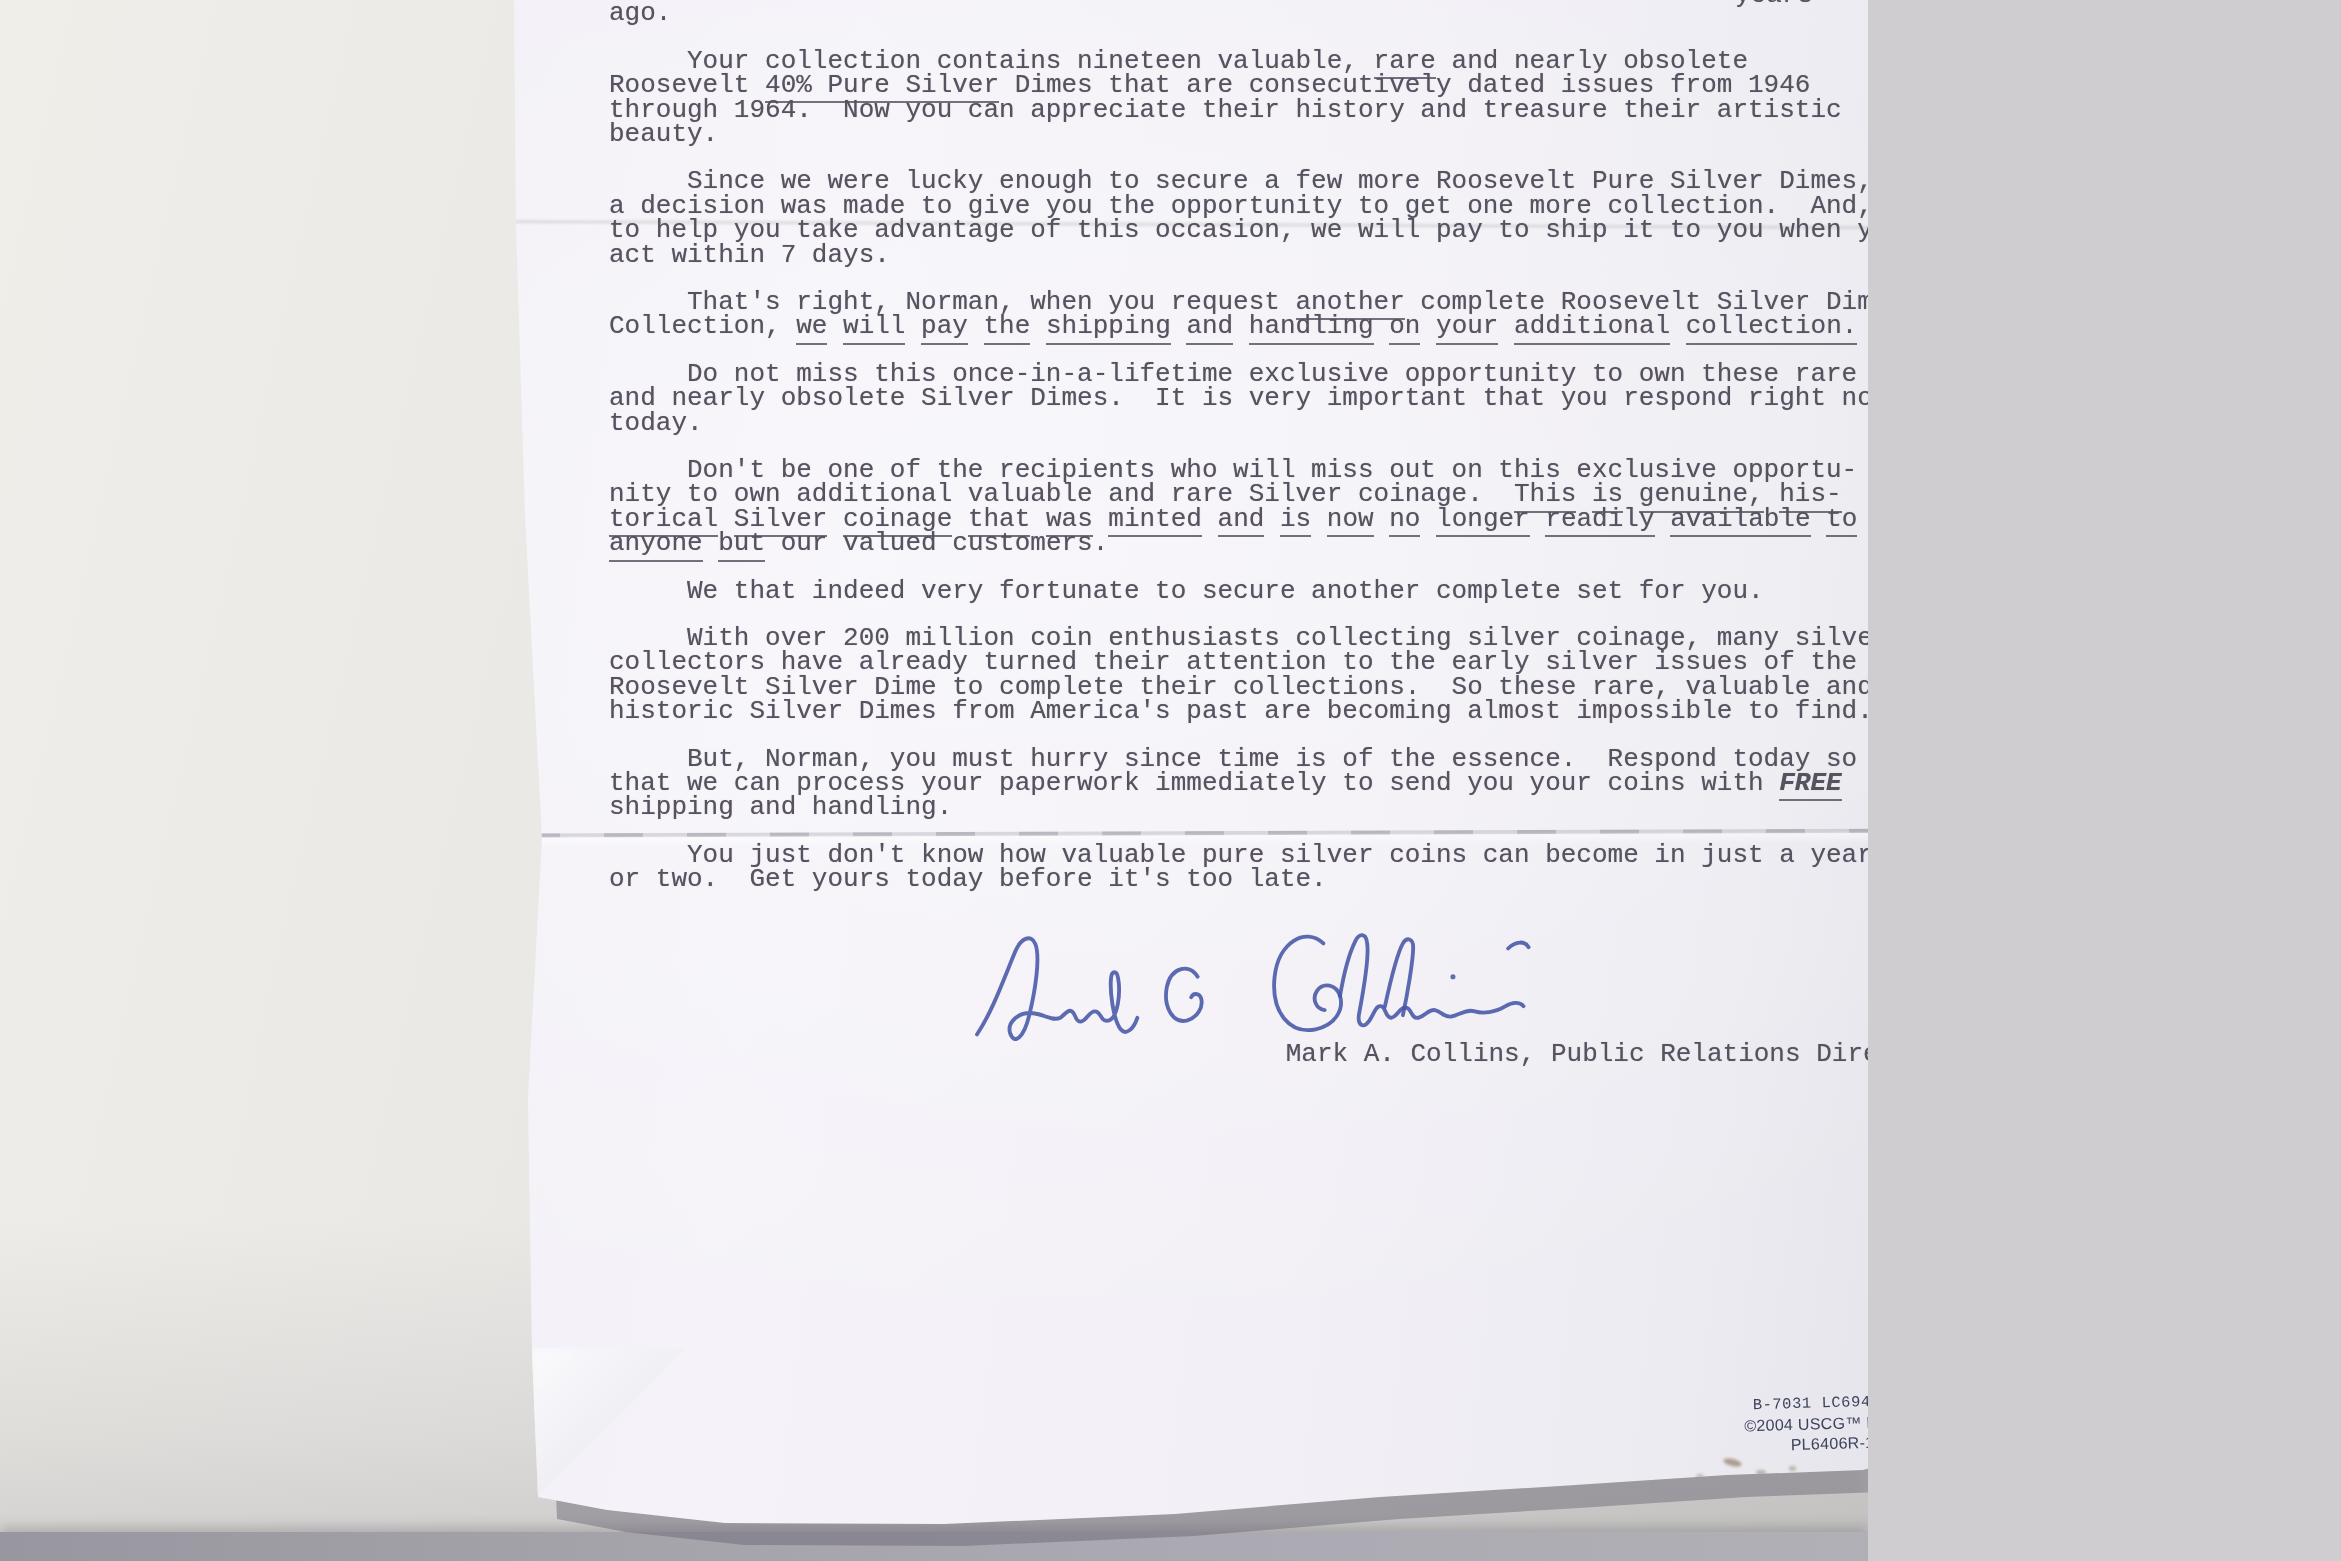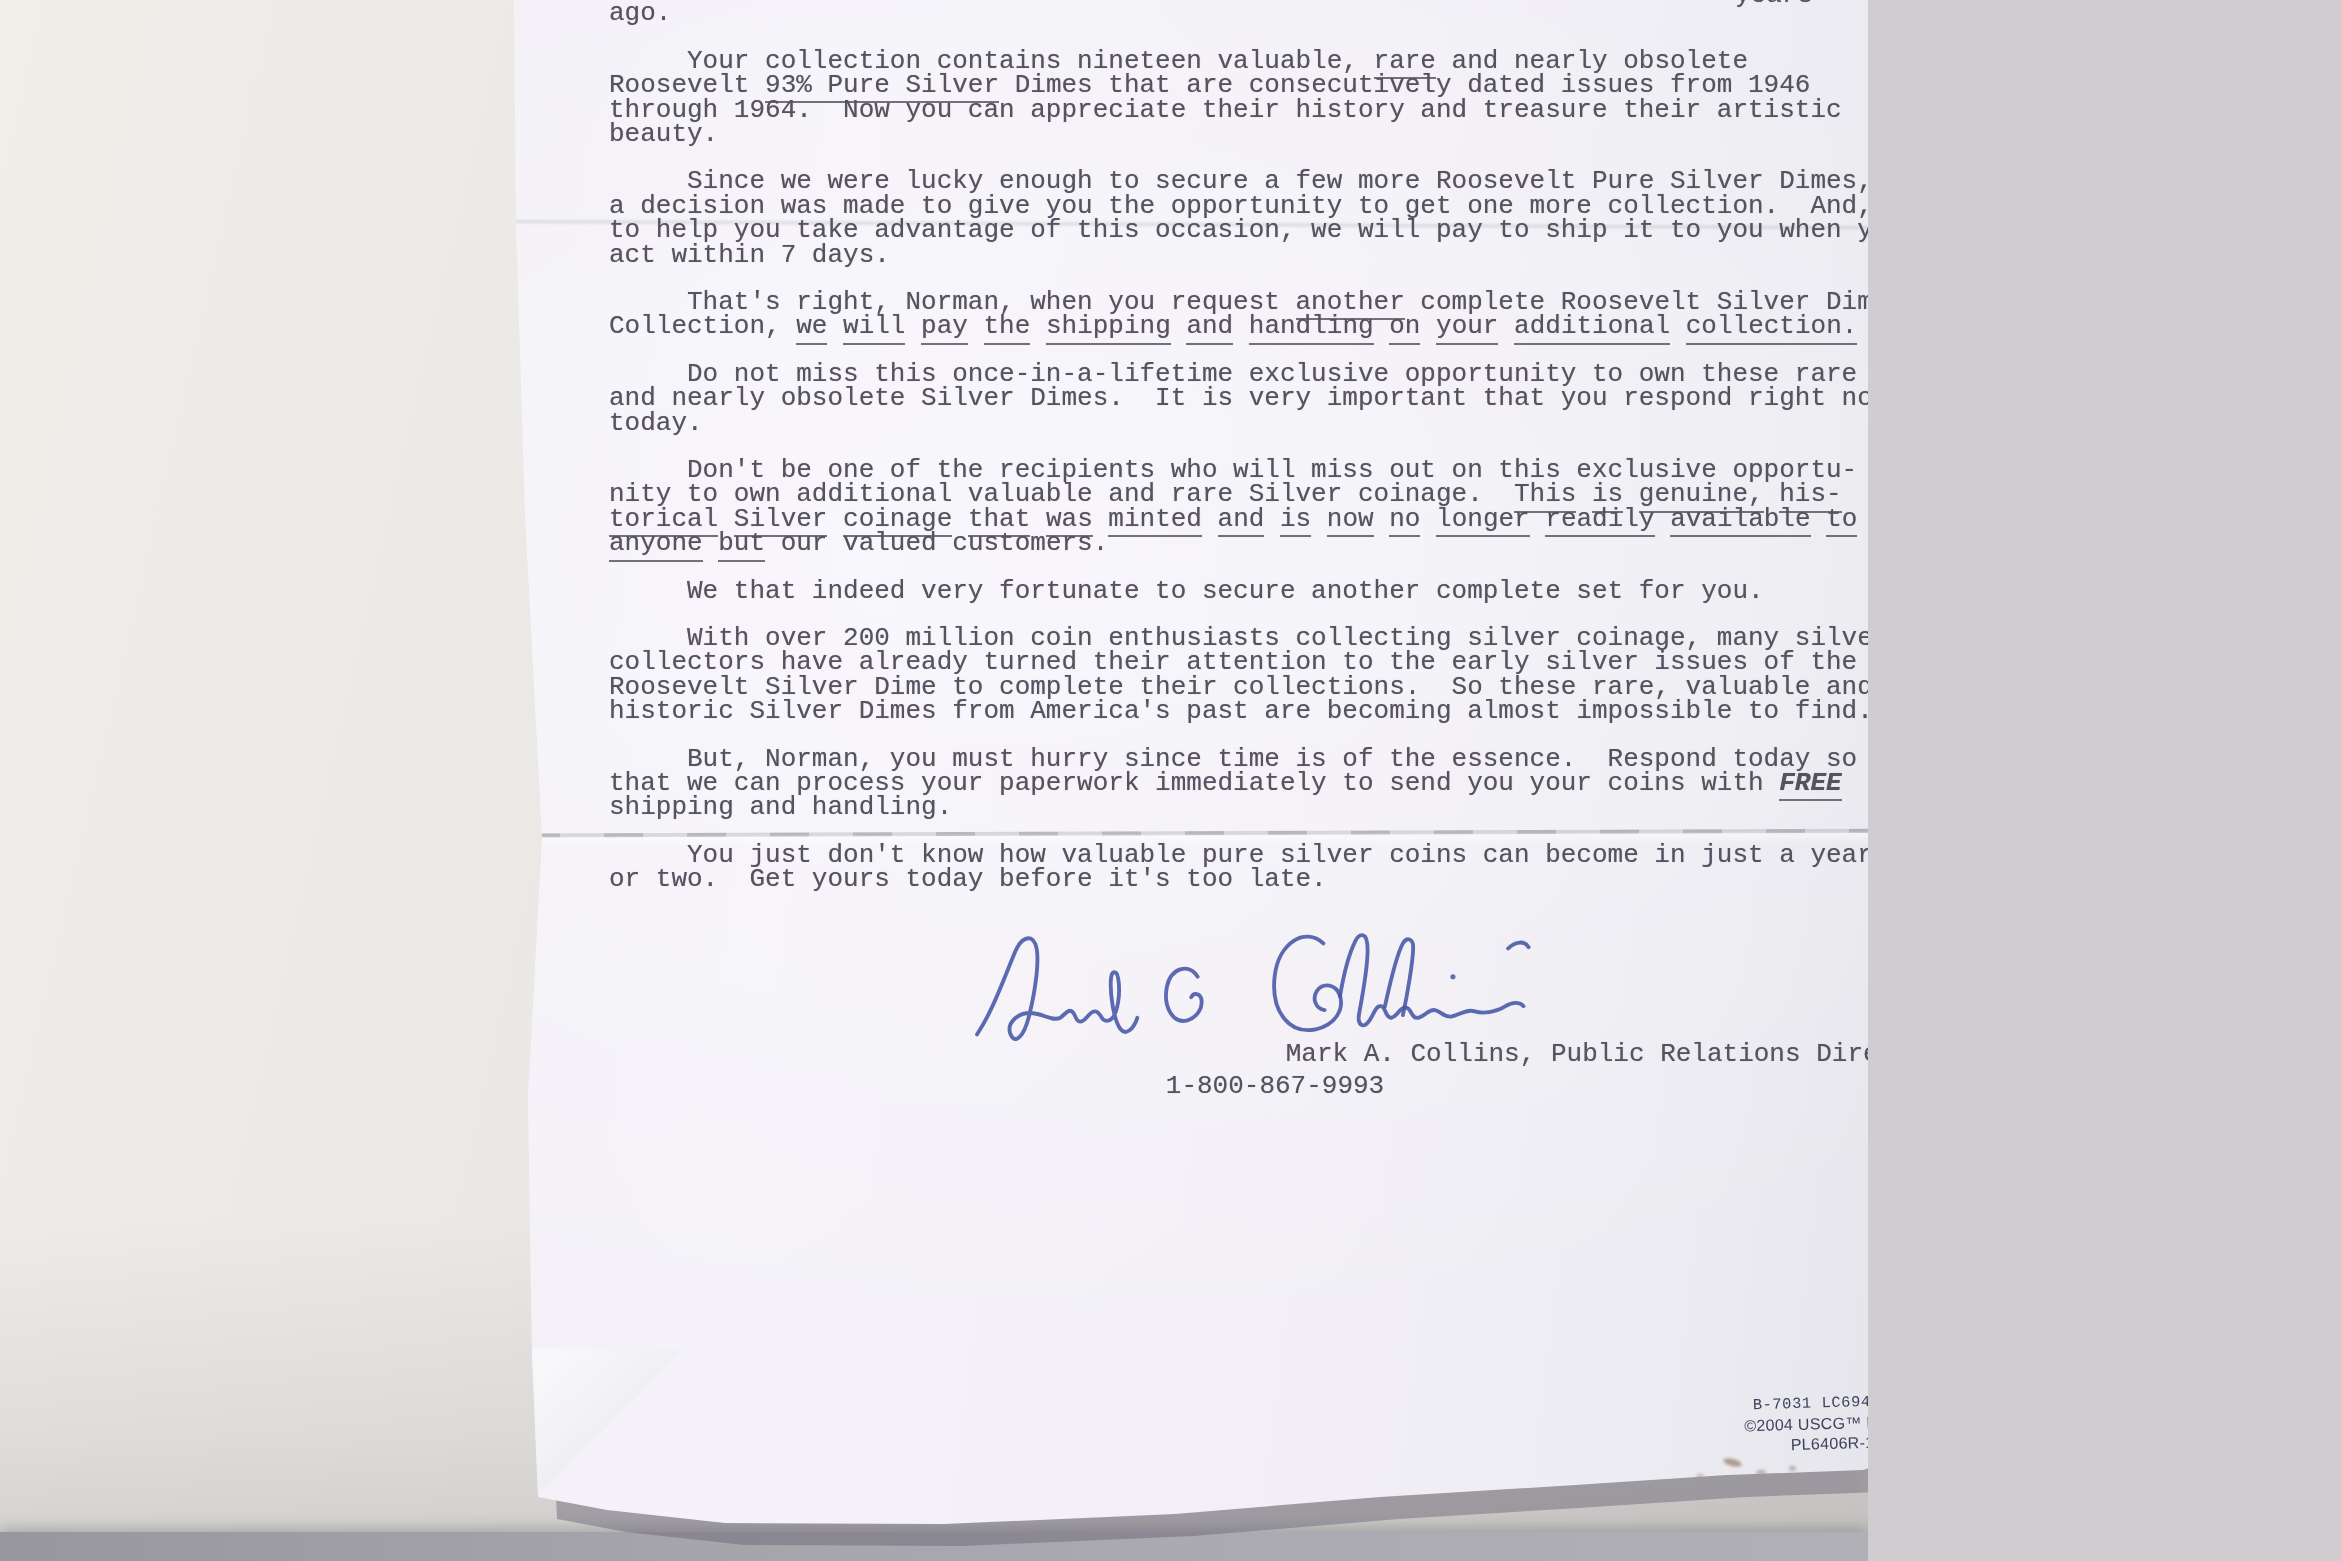--- a/index.html
+++ b/index.html
@@ -104,21 +104,21 @@
     <div class="crease-middle"></div>
     <div class="crease-middle-light"></div>
     <div class="page-curl"></div>
 
     <span class="top-fragment">years</span>
 
     <div class="text-col">
       <div>
           <p class="para">ago.</p>
           <p class="para">     Your collection contains nineteen valuable, <span class="u">rare</span> and nearly obsolete
-Roosevelt <span class="u">93% Pure Silver</span> Dimes that are consecutively dated issues from 1946
+Roosevelt <span class="u">40% Pure Silver</span> Dimes that are consecutively dated issues from 1946
 through 1964.  Now you can appreciate their history and treasure their artistic
 beauty.</p>
           <p class="para">     Since we were lucky enough to secure a few more Roosevelt Pure Silver Dimes,
 a decision was made to give you the opportunity to get one more collection.  And,
 to help you take advantage of this occasion, we will pay to ship it to you when you
 act within 7 days.</p>
           <p class="para">     That's right, Norman, when you request <span class="u">another</span> complete Roosevelt Silver Dime
 Collection, <span class="u">we</span> <span class="u">will</span> <span class="u">pay</span> <span class="u">the</span> <span class="u">shipping</span> <span class="u">and</span> <span class="u">handling</span> <span class="u">on</span> <span class="u">your</span> <span class="u">additional</span> <span class="u">collection.</span></p>
           <p class="para">     Do not miss this once-in-a-lifetime exclusive opportunity to own these rare
 and nearly obsolete Silver Dimes.  It is very important that you respond right now,
@@ -146,21 +146,20 @@
           <path class="ink" d="M 372 96 C 358 74 330 82 324 112 C 318 144 334 170 356 164 C 372 159 380 144 378 132 C 376 122 366 120 362 128"></path>
           <path class="ink" d="M 568 44 C 540 18 498 42 492 96 C 486 152 516 186 556 178 C 588 171 600 146 594 126 C 588 108 568 104 558 118 C 550 130 556 146 570 148"></path>
           <path class="ink" d="M 594 126 C 600 90 610 56 618 40 C 624 28 634 28 636 42 C 640 62 630 120 624 152 C 620 172 630 178 640 164 C 648 152 650 140 658 142 C 666 144 664 160 674 160 C 684 158 686 144 696 144 C 706 144 704 162 716 160 C 728 157 732 146 742 148 C 752 150 756 160 768 158 C 782 155 790 146 804 150 C 816 154 836 152 852 142 C 864 134 876 136 880 142"></path>
           <path class="ink" d="M 664 142 C 674 96 684 58 692 44 C 698 34 708 36 708 50 C 708 72 698 128 692 156"></path>
           <path class="ink" d="M 856 52 C 868 40 882 40 888 50"></path>
           <circle cx="770" cy="96" r="4" fill="#4656a6" opacity=".85"></circle>
         </svg>
       </div>
 
       <p class="para signoff-line">Mark A. Collins, Public Relations Director</p>
-      <p class="para phone-line">1-800-867-9993</p>
     </div>
 
     <div class="print-codes">
       <div class="print-code-line1">B-7031 LC6949R-1</div>
       <div class="print-code-line2">©2004 USCG™ B-5612 PL6406R-1</div>
     </div>
 
     <div class="dirt dirt1"></div>
     <div class="dirt dirt2"></div>
     <div class="dirt dirt3"></div>

